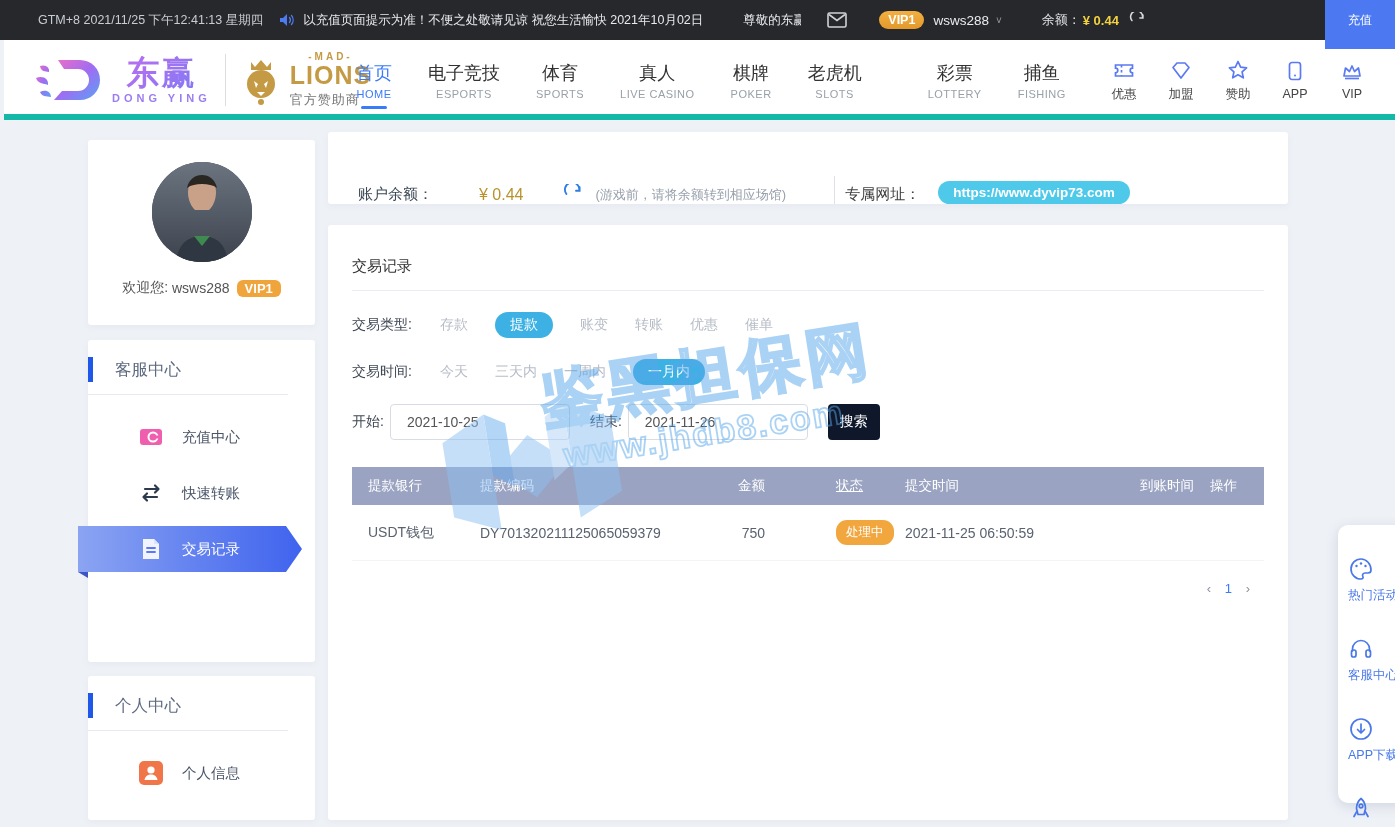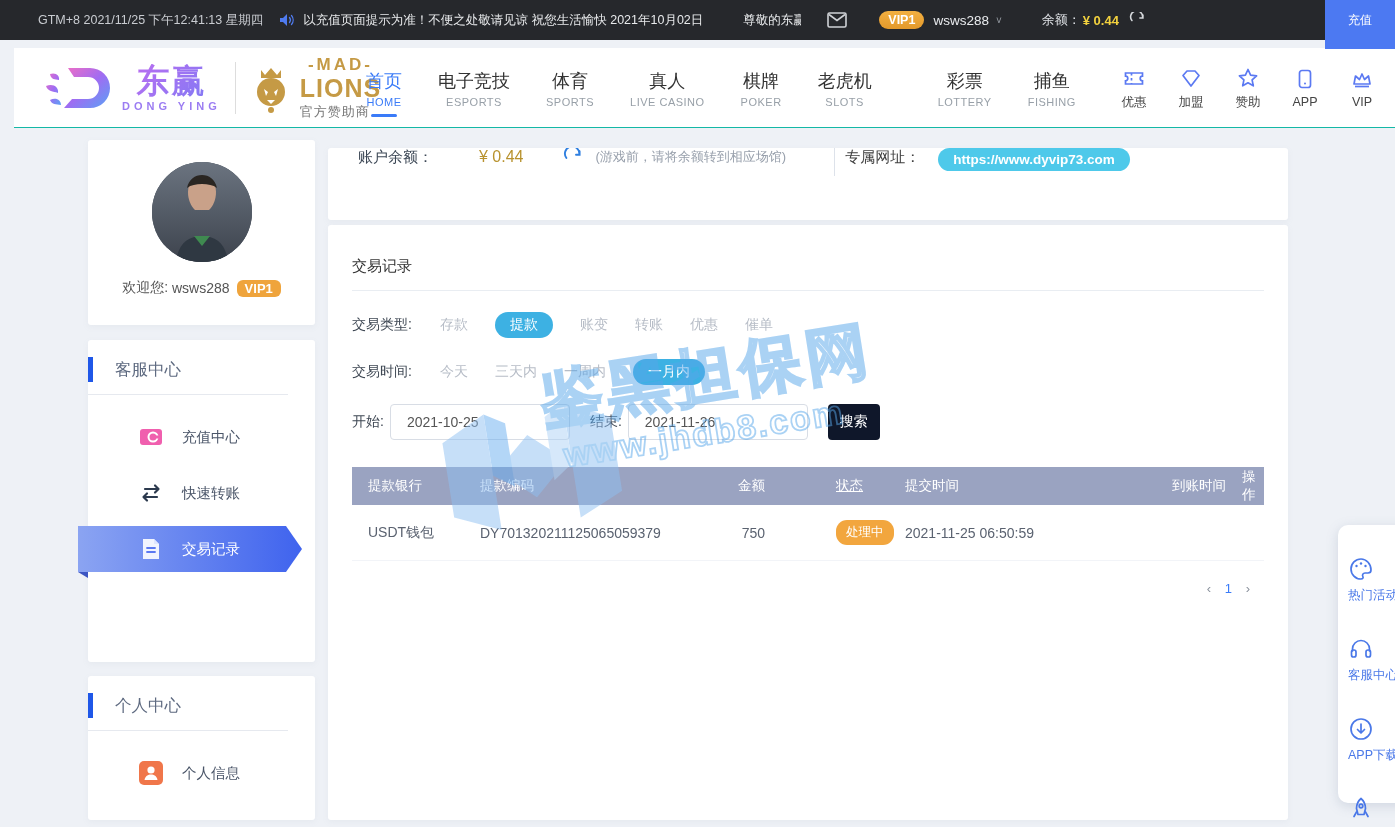--- a/index.html
+++ b/index.html
@@ -24,31 +24,31 @@
             font-size:12.5px; padding:2px 9px; border-radius:10px; }
   .tb-user { margin-left:9px; color:#e9ebee; font-size:13.5px; }
   .tb-caret { margin-left:7px; color:#9aa0a8; font-size:10px; }
   .tb-balance-label { margin-left:40px; color:#dfe2e6; font-size:13px; }
   .tb-balance-value { margin-left:2px; color:#f2d13e; font-weight:bold; font-size:13px; }
   .tb-refresh { margin-left:10px; }
   .tb-recharge { margin-left:auto; width:70px; height:58px; background:#4c79f2; color:#fff;
                  font-size:12px; display:flex; align-items:center; justify-content:center; cursor:pointer; }
 
   
-  .navbar { position:absolute; top:40px; left:14px; right:0; height:80px; background:#fff;
-            border-bottom:1px solid #14b8a6; z-index:15;margin-top:8px; }
+  .navbar { position:absolute; top:40px; left:4px; right:0; height:80px; background:#fff;
+            border-bottom:6px solid #14b8a6; z-index:15; }
   .brand { position:absolute; left:30px; top:0; height:80px; display:flex; align-items:center; }
   .brand-cnwrap { margin-left:8px; text-align:center; }
   .brand-cn { font-size:33px; font-weight:bold; letter-spacing:2px;
               background:linear-gradient(135deg,#c06cf0,#7d7bf5);
               -webkit-background-clip:text; background-clip:text; color:transparent; line-height:1; }
   .brand-en { margin-top:3px; font-size:11px; font-weight:bold; letter-spacing:4px; color:#9b7cf2; }
   .brand-div { width:1px; height:52px; background:#ddd; margin:0 12px 0 14px; }
   .brand-madwrap { margin-left:6px; }
-  .brand-mad { font-size:17px; font-weight:bold; letter-spacing:3px; color:#c59a45; text-align:center; }
+  .brand-mad { font-size:10px; font-weight:bold; letter-spacing:3px; color:#c59a45; text-align:center; }
   .brand-lions { font-size:25px; font-weight:900; letter-spacing:1px; color:#c59a45; line-height:1.05; }
   .brand-sponsor { font-size:13px; color:#777; margin-top:2px; letter-spacing:1px; }
 
   .nav-menu { position:absolute; left:352px; top:0; height:80px; display:flex; align-items:center; gap:36px; }
   .nav-item { text-align:center; cursor:pointer; position:relative; }
   .nav-item .cn { font-size:18px; color:#333; white-space:nowrap; }
   .nav-item .en { font-size:11px; color:#98a0a8; margin-top:3px; letter-spacing:.5px; white-space:nowrap; }
   .nav-item.active .cn, .nav-item.active .en { color:#3a7bf8; }
   .nav-item.active::after { content:''; position:absolute; left:50%; transform:translateX(-50%);
                             bottom:-9px; width:26px; height:3px; background:#3a7bf8; border-radius:2px; }
@@ -57,21 +57,21 @@
   .icon-menu { position:absolute; left:1100px; top:0; height:80px; display:flex; align-items:center; gap:17px; }
   .icon-item { text-align:center; cursor:pointer; width:40px; }
   .icon-item .glyph { margin:0 auto; width:24px; height:24px; }
   .icon-item .lbl { font-size:12.5px; color:#444; margin-top:4px; white-space:nowrap; }
 
   
   .card { position:absolute; background:#fff; border-radius:3px; box-shadow:0 2px 6px rgba(140,150,170,.08); }
   .card-avatar  { left:88px;  top:140px; width:227px; height:185px; text-align:center; }
   .card-finance { left:88px;  top:340px; width:227px; height:322px; }
   .card-personal{ left:88px;  top:676px; width:227px; height:144px; }
-  .card-balance { left:328px; top:148px; width:960px; height:72px; display:flex; align-items:flex-start; }
+  .card-balance { left:328px; top:132px; width:960px; height:72px; display:flex; align-items:flex-end; }
   .card-records { left:328px; top:225px; width:960px; height:595px; padding:0 24px; }
 
   
   .avatar { width:100px; height:100px; border-radius:50%; margin:22px auto 0; overflow:hidden;
             background:#5d6670; }
   .welcome-row { margin-top:17px; font-size:14px; color:#555; display:flex; align-items:center; justify-content:center; }
   .vip-badge { margin-left:7px; background:#efa43c; color:#fff; font-weight:bold; font-size:13px;
                padding:1px 8px; border-radius:6px; }
 
   
@@ -117,21 +117,21 @@
                 color:#fff; font-size:14px; cursor:pointer; }
 
   .tbl { margin-top:27px; }
   .thead { height:38px; background:#9aa3c1; display:flex; align-items:center; color:#fff; font-size:13.5px; }
   .trow  { height:56px; display:flex; align-items:center; color:#5a6270; font-size:14px; border-bottom:1px solid #f2f4f8; }
   .c1 { width:128px; padding-left:16px; }
   .c2 { width:250px; }
   .c3 { width:35px; text-align:right; }
   .c4 { width:140px; padding-left:71px;text-decoration:underline; }
   .c5 { width:235px; }
-  .c6 { width:70px;margin-left:32px; }
+  .c6 { width:70px; }
   .c7 { flex:1; }
   .status-badge { display:inline-block; background:#f2a63e; color:#fff; font-size:12.5px;
                   padding:4px 10px; border-radius:11px; }
   .pagination { margin-top:20px; text-align:right; padding-right:14px; font-size:13px; color:#8a919c; }
   .pagination .page { color:#3a7bf8; margin:0 10px; }
   .pagination .pg-btn { cursor:pointer; }
 
   
   .watermark { position:absolute; left:432px; top:336px; width:520px; height:170px;
                transform:rotate(-9deg); opacity:.5; z-index:6; pointer-events:none; }

